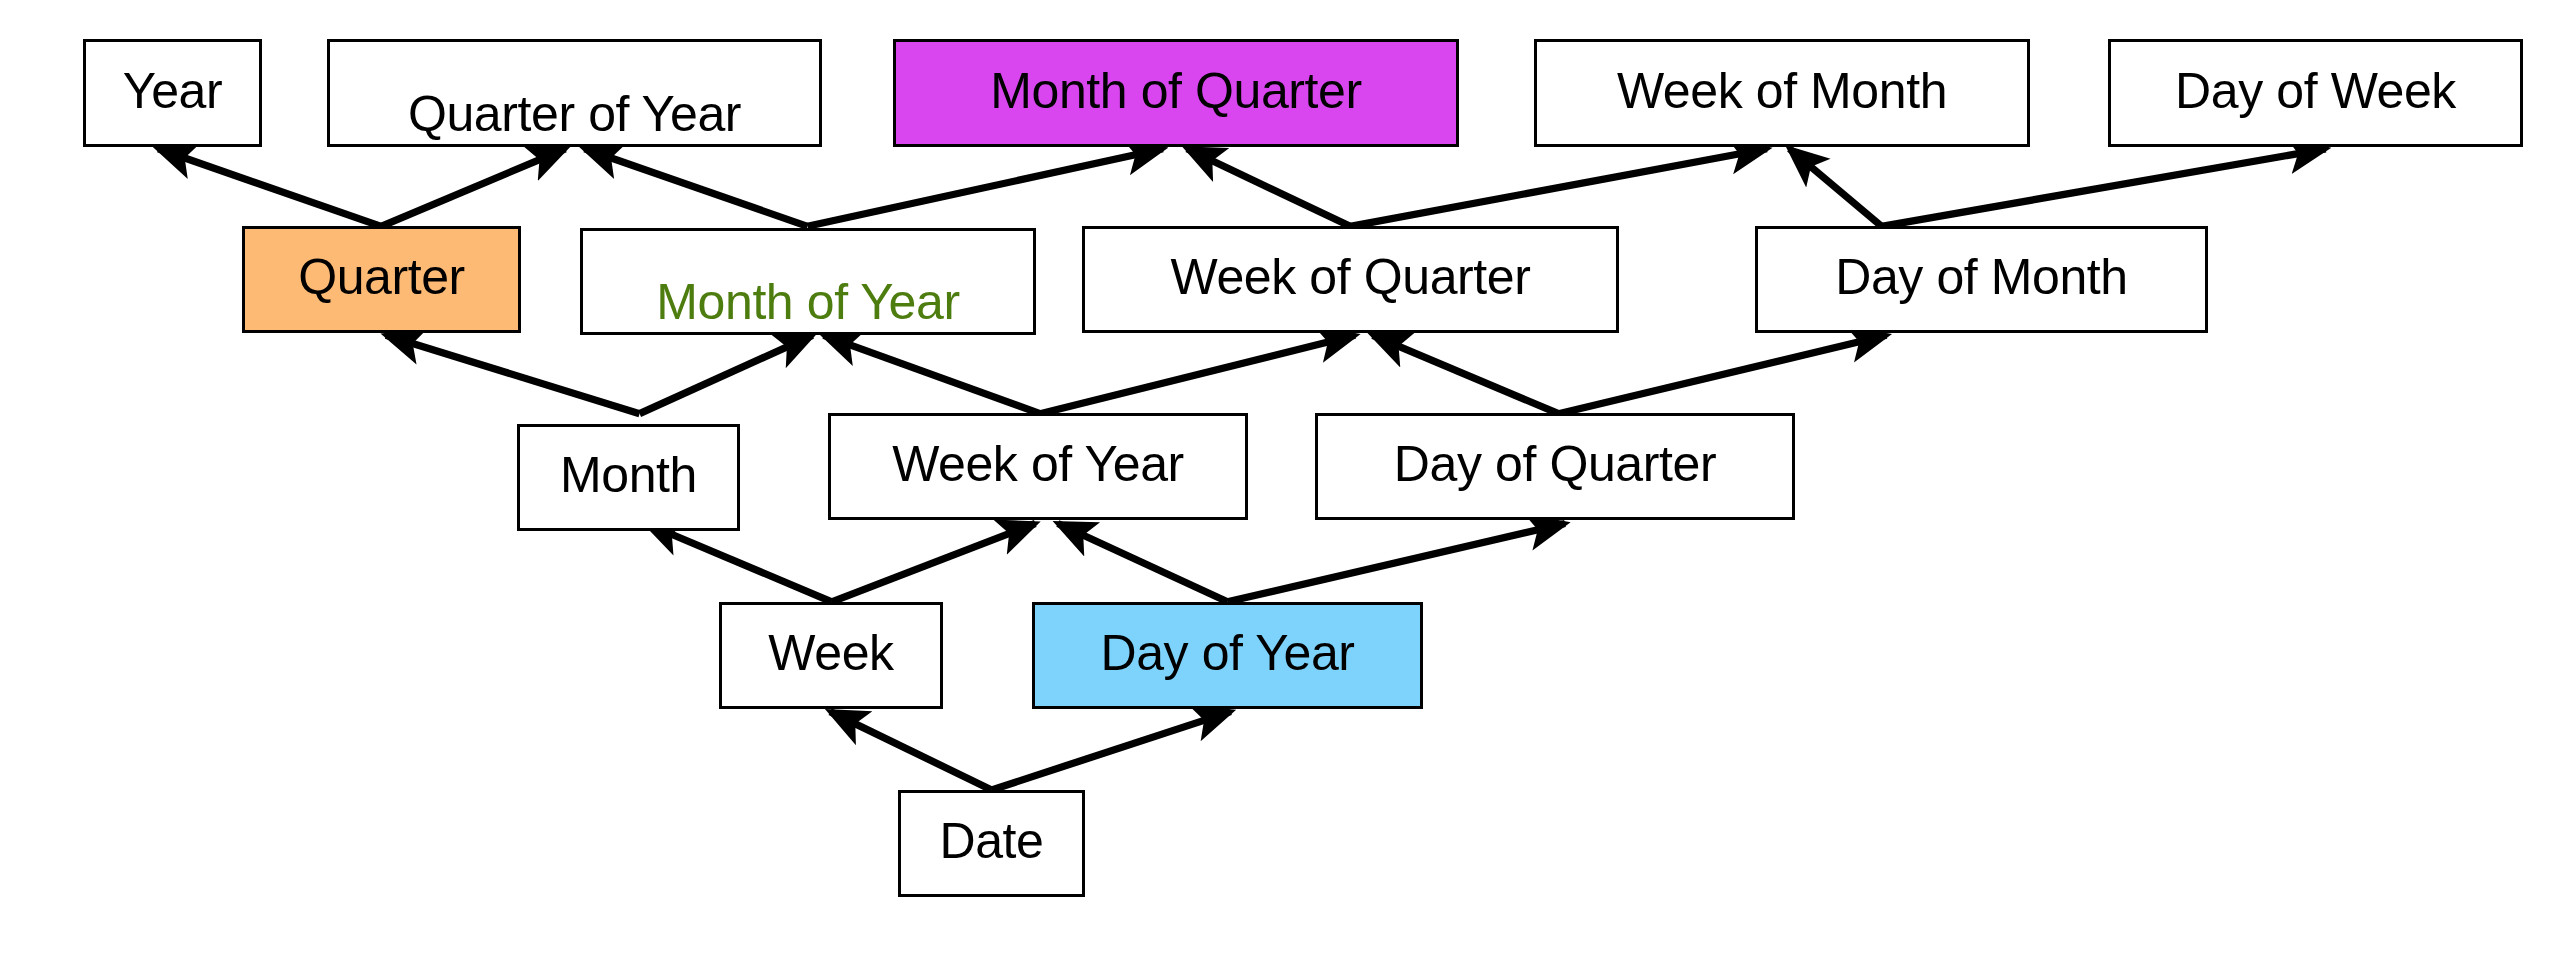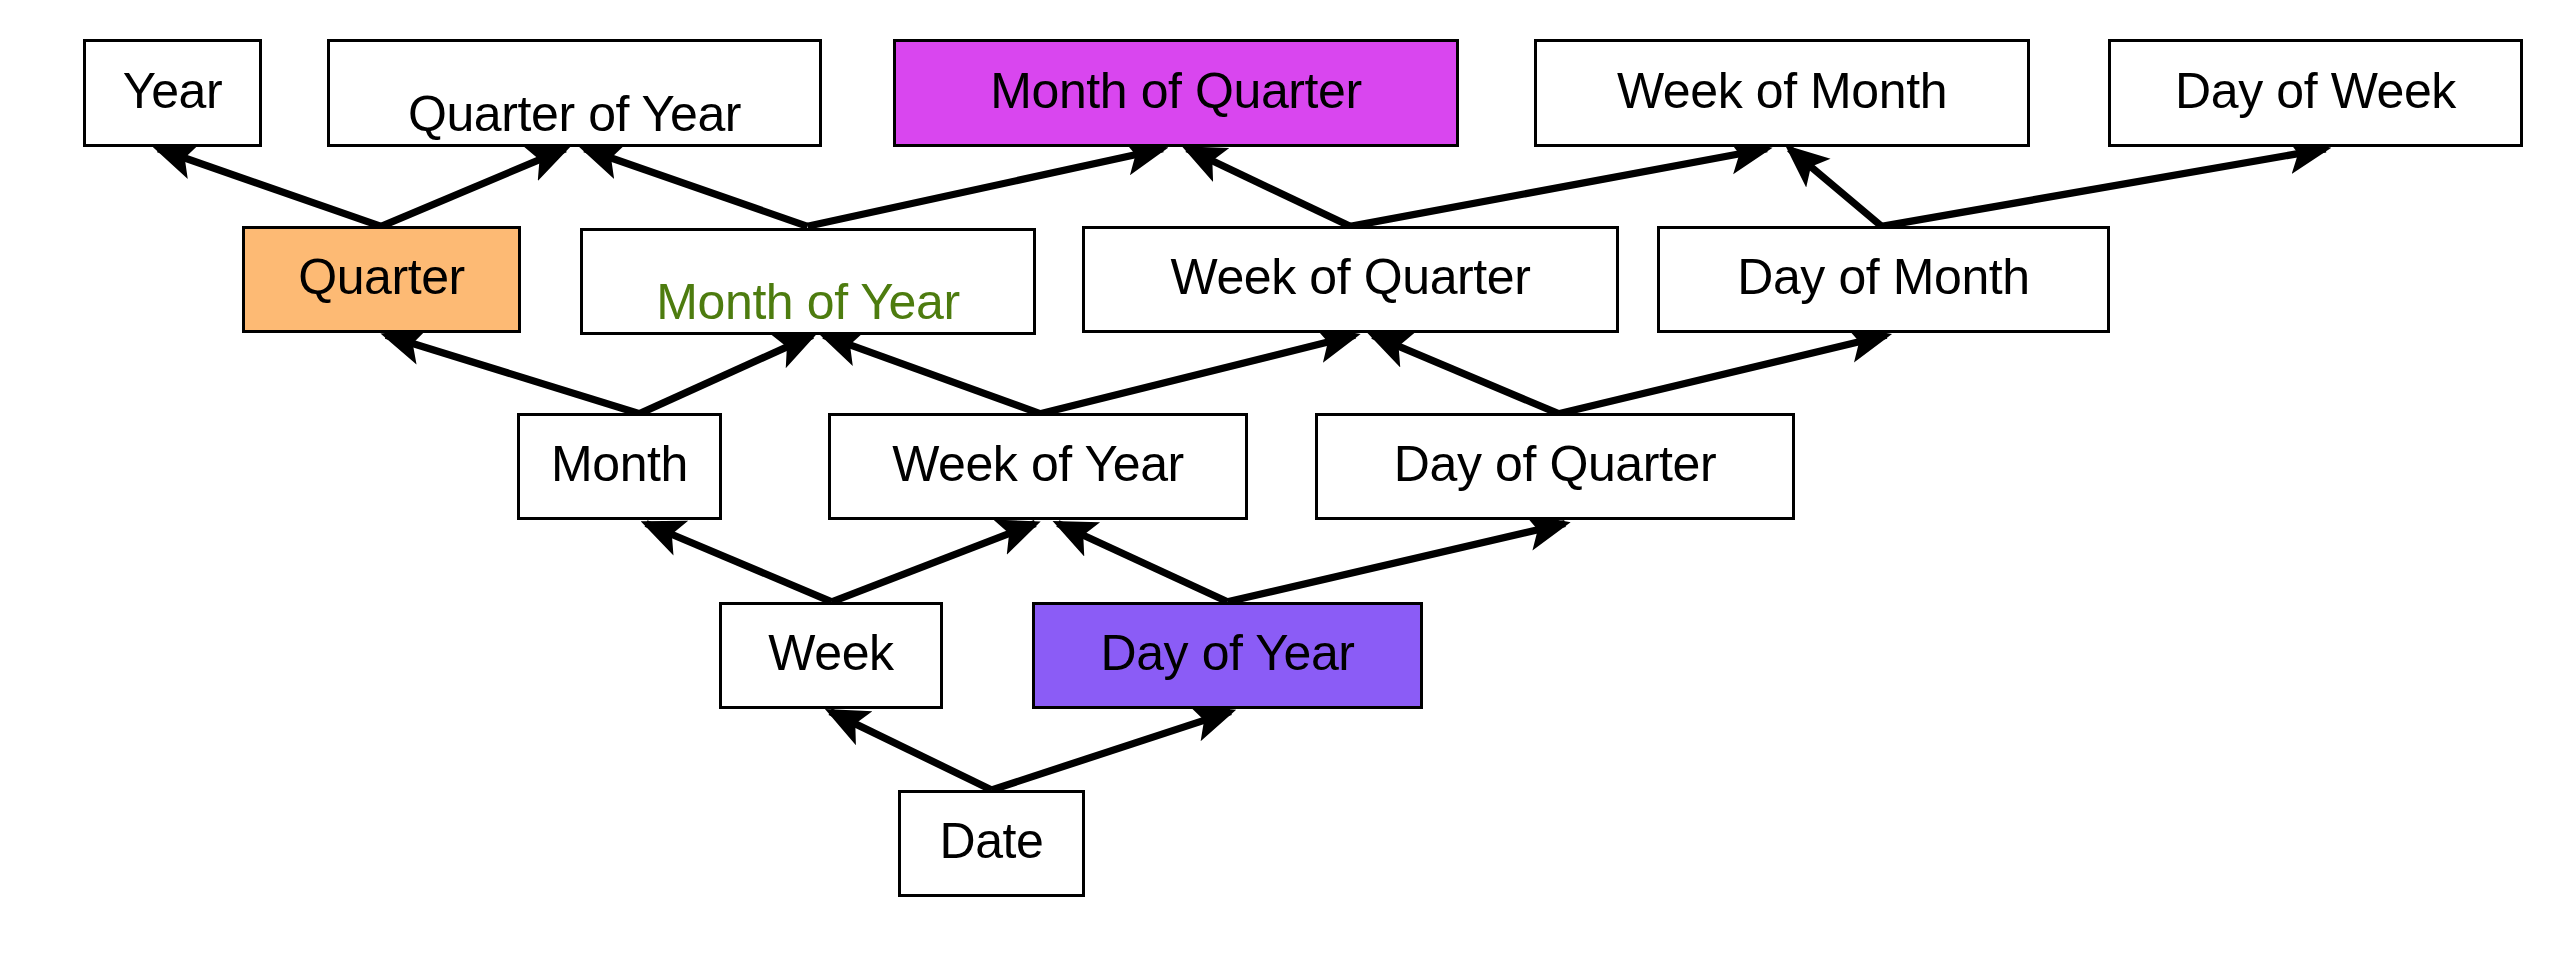--- a/index.html
+++ b/index.html
@@ -96,36 +96,36 @@
       </div>
       <div class="node" style="left: 242px; top: 226px; width: 279px; height: 107px; background: #fdba74; border-color: rgb(0, 0, 0); color: rgb(0, 0, 0);">
         <span class="node-label">Quarter</span>
       </div>
       <div class="node" style="left: 580px; top: 228px; width: 456px; height: 107px; background: rgb(255, 255, 255); border-color: rgb(0, 0, 0); color: #4d7c0f; align-items: flex-end;">
         <span class="node-label">Month of Year</span>
       </div>
       <div class="node" style="left: 1082px; top: 226px; width: 537px; height: 107px; background: rgb(255, 255, 255); border-color: rgb(0, 0, 0); color: rgb(0, 0, 0);">
         <span class="node-label">Week of Quarter</span>
       </div>
-      <div class="node" style="left: 1657px; top: 226px; width: 453px; height: 107px; background: rgb(255, 255, 255); border-color: rgb(0, 0, 0); color: rgb(0, 0, 0);">
+      <div class="node" style="left: 1755px; top: 226px; width: 453px; height: 107px; background: rgb(255, 255, 255); border-color: rgb(0, 0, 0); color: rgb(0, 0, 0);">
         <span class="node-label">Day of Month</span>
       </div>
-      <div class="node" style="left: 517px; top: 413px; width: 205px; height: 107px; background: rgb(255, 255, 255); border-color: rgb(0, 0, 0); color: rgb(0, 0, 0);">
+      <div class="node" style="left: 517px; top: 424px; width: 223px; height: 107px; background: rgb(255, 255, 255); border-color: rgb(0, 0, 0); color: rgb(0, 0, 0);">
         <span class="node-label">Month</span>
       </div>
       <div class="node" style="left: 828px; top: 413px; width: 420px; height: 107px; background: rgb(255, 255, 255); border-color: rgb(0, 0, 0); color: rgb(0, 0, 0);">
         <span class="node-label">Week of Year</span>
       </div>
       <div class="node" style="left: 1315px; top: 413px; width: 480px; height: 107px; background: rgb(255, 255, 255); border-color: rgb(0, 0, 0); color: rgb(0, 0, 0);">
         <span class="node-label">Day of Quarter</span>
       </div>
       <div class="node" style="left: 719px; top: 602px; width: 224px; height: 107px; background: rgb(255, 255, 255); border-color: rgb(0, 0, 0); color: rgb(0, 0, 0);">
         <span class="node-label">Week</span>
       </div>
-      <div class="node" style="left: 1032px; top: 602px; width: 391px; height: 107px; background: #8b5cf6; border-color: rgb(0, 0, 0); color: rgb(0, 0, 0);">
+      <div class="node" style="left: 1032px; top: 602px; width: 391px; height: 107px; background: #7dd3fc; border-color: rgb(0, 0, 0); color: rgb(0, 0, 0);">
         <span class="node-label">Day of Year</span>
       </div>
       <div class="node" style="left: 898px; top: 790px; width: 187px; height: 107px; background: rgb(255, 255, 255); border-color: rgb(0, 0, 0); color: rgb(0, 0, 0); align-items: center;">
         <span class="node-label">Date</span>
       </div>
     </div>
 </div>
 
 
 </body></html>

